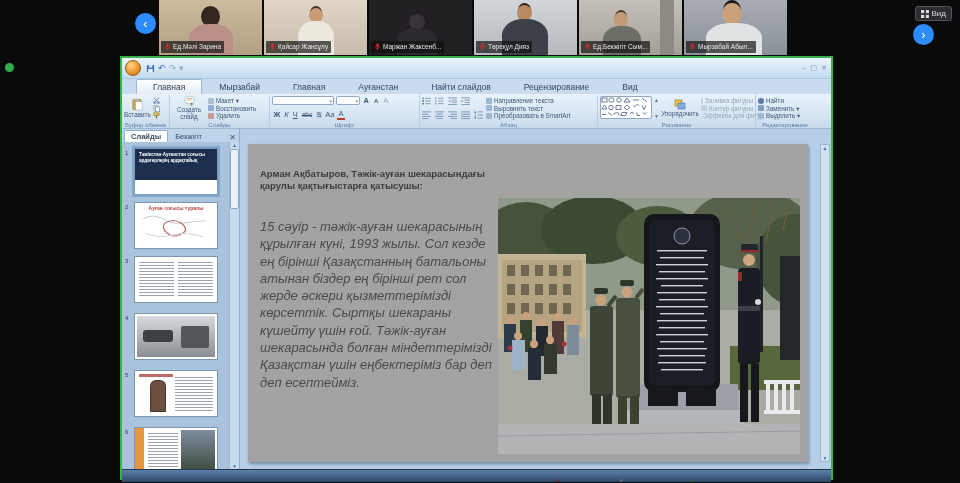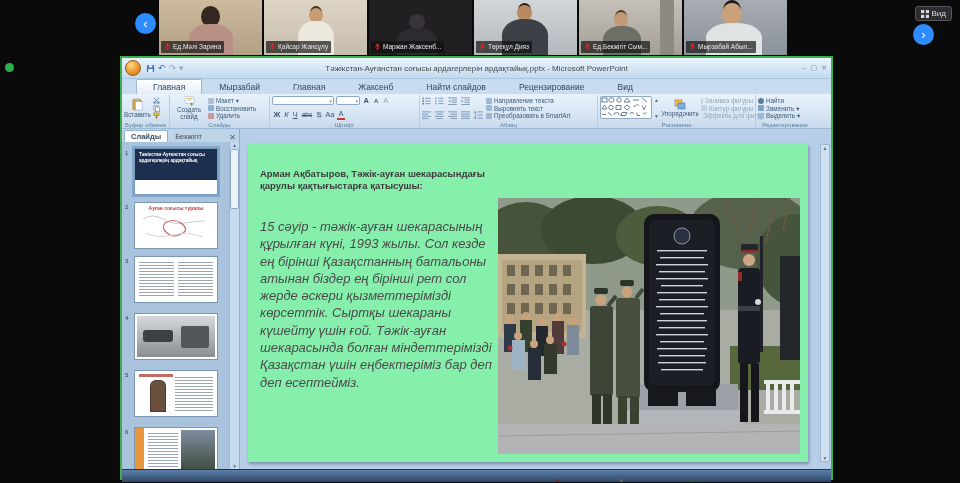--- a/index.html
+++ b/index.html
@@ -81,21 +81,21 @@
   .thumb.sel{box-shadow:0 0 0 2px #7fa8cc;}
   .tnum{position:absolute;left:3px;width:8px;font-size:6px;color:#2f4257;}
   .t-navy{position:absolute;left:0;top:0;right:0;height:31px;background:#1d2f4e;color:#fff;
           font-size:4.6px;font-weight:bold;padding:3px 4px;box-sizing:border-box;line-height:1.25;}
   .t-redtitle{color:#b8413d;font-size:5px;font-weight:bold;text-align:center;margin-top:2px;}
   .lines{background:repeating-linear-gradient(#9aa4ae 0 1px,transparent 1px 3px);}
   .pscroll{position:absolute;right:0;top:0;bottom:0;width:9px;background:#c7dbee;border-left:1px solid #9db8d2;
            display:flex;flex-direction:column;align-items:center;font-size:5px;color:#51708f;}
   .pthumb{width:7px;height:58px;background:#eaf2fa;border:1px solid #8fa9c4;border-radius:2px;margin-top:1px;}
   .canvas{flex:1;background:#b7cee7;position:relative;}
-  .slide{position:absolute;left:8px;top:15px;width:560px;height:318px;background:#86efac;
+  .slide{position:absolute;left:8px;top:15px;width:560px;height:318px;background:#a3a3a3;
          box-shadow:1px 2px 3px rgba(20,40,70,.4);}
   .sh{position:absolute;left:12px;width:238px;font-weight:bold;font-size:9.5px;line-height:1.3;color:#3c3c3c;}
   .sp{position:absolute;left:12px;width:238px;font-style:italic;font-size:13px;line-height:1.33;color:#4a4a4a;}
   .photo{position:absolute;left:250px;top:54px;width:302px;height:256px;}
   .cscroll{position:absolute;right:1px;top:15px;height:318px;width:10px;background:#cfe0f0;
            border:1px solid #9db8d2;box-sizing:border-box;display:flex;flex-direction:column;
            align-items:center;justify-content:space-between;font-size:5px;color:#51708f;}
   .statusbar{height:12px;background:linear-gradient(#5c80ab,#2e4666);border-top:1px solid #24364f;flex:0 0 auto;}
   .bottomdots span{position:absolute;width:3px;height:3px;border-radius:50%;top:479px;}
 </style>
@@ -202,33 +202,32 @@
         <div class="qat">
           <svg width="9" height="9" viewBox="0 0 10 10">
               <rect x="1" y="1" width="8" height="8" rx="1" fill="#3f6fb5"></rect>
               <rect x="3" y="1" width="4" height="3" fill="#cfe0f2"></rect>
               <rect x="2.5" y="5.5" width="5" height="3.5" fill="#e8f0f8"></rect>
             </svg>
           <span>↶</span>
           <span class="dim">↷</span>
           <span class="dim">▾</span>
         </div>
-        <div class="ppt-title">Тәжікстан-Ауғанстан соғысы ардагерлерін ардақтайық.pptx - Microsoft PowerPoint</div>
         <div class="winctl">
           <span>–</span>
           <span>▢</span>
           <span>✕</span>
         </div>
       </div>
 
       <div class="tabsrow">
         <span class="rtab active">Главная</span>
         <span class="rtab">Мырзабай</span>
         <span class="rtab">Главная</span>
-        <span class="rtab">Жаксенб</span>
+        <span class="rtab">Ауғанстан</span>
         <span class="rtab">Найти слайдов</span>
         <span class="rtab">Рецензирование</span>
         <span class="rtab">Вид</span>
       </div>
 
       <div class="ribbon">
         <div class="grp" style="width:48px;">
           <div class="bigbtn">
             <svg width="13" height="13" viewBox="0 0 14 14">
                 <rect x="2" y="1.5" width="9" height="11" rx="1" fill="#d9a851" stroke="#8a6a25" stroke-width=".6"></rect>

